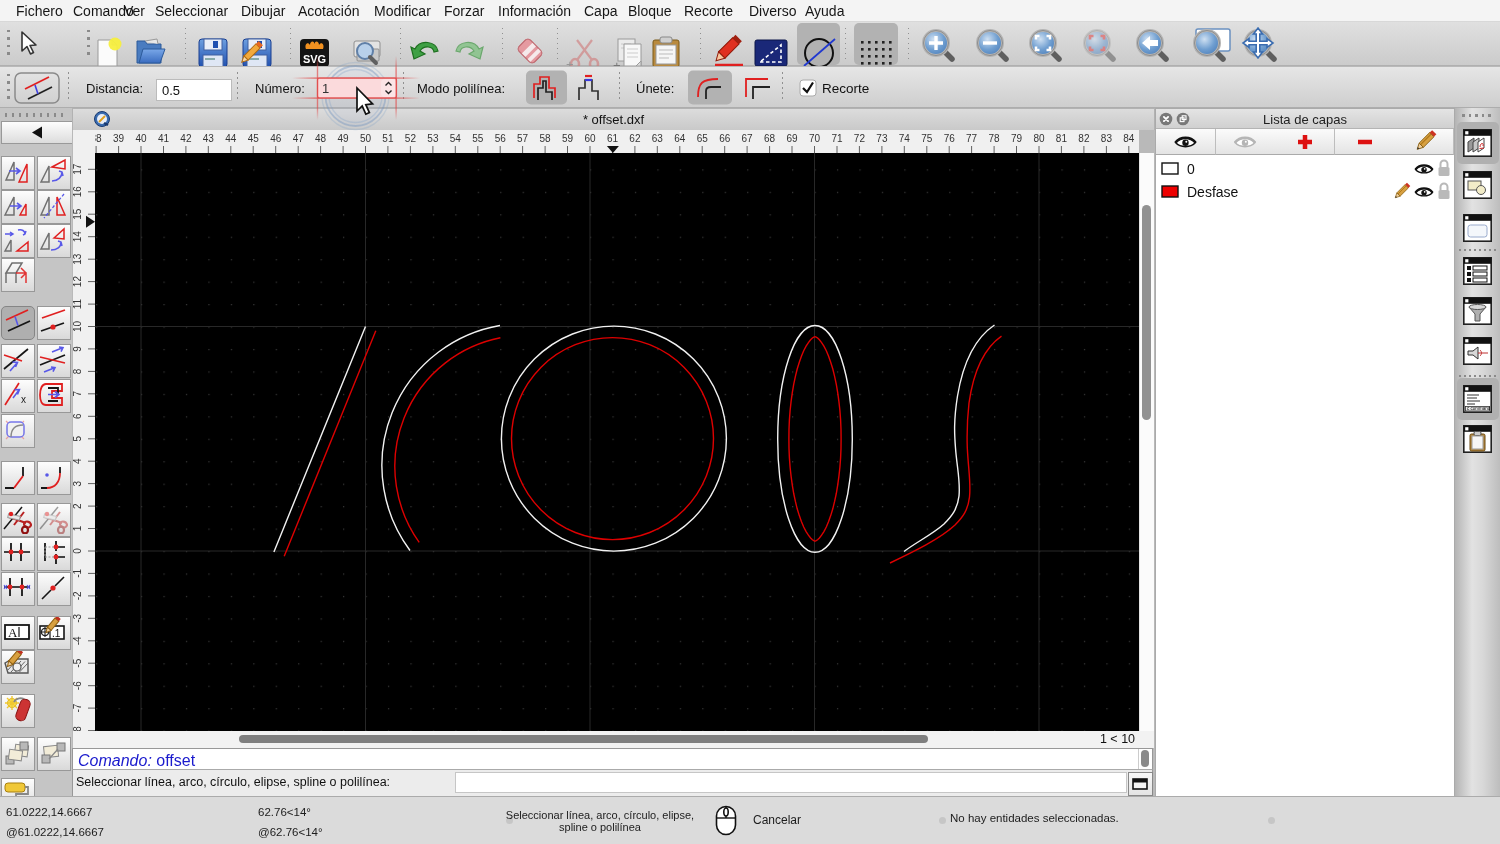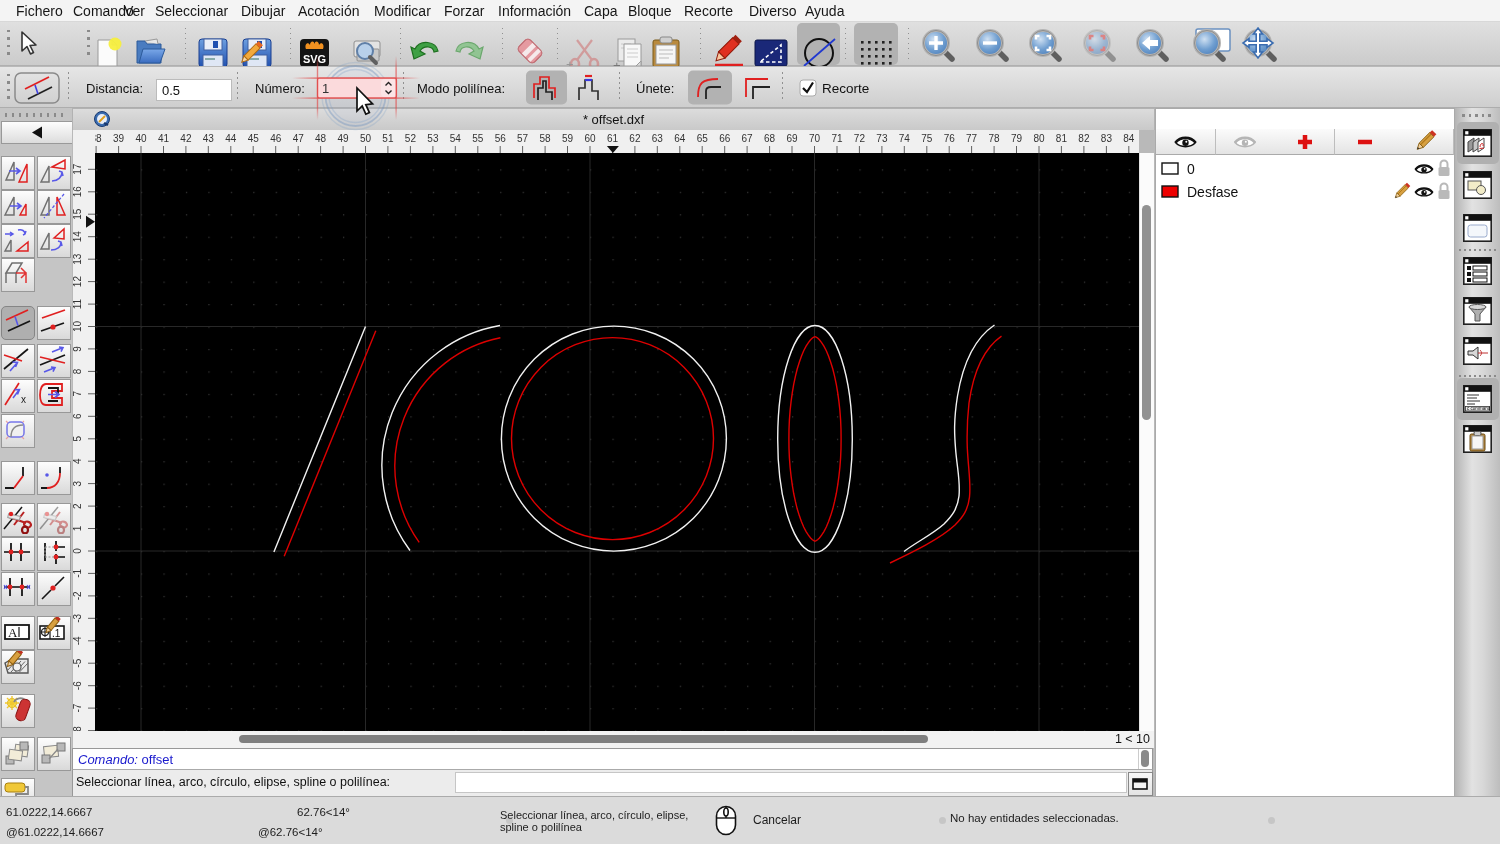--- a/index.html
+++ b/index.html
@@ -683,35 +683,45 @@
 <circle cx="517.5" cy="285.6" r="101" fill="none" stroke="#dd0000" stroke-width="1.4"></circle>
 <ellipse cx="720" cy="285.9" rx="37.3" ry="113.4" fill="none" stroke="#f2f2f2" stroke-width="1.4"></ellipse>
 <path d="M 720.0,183.7 L 720.4,183.8 L 721.2,184.1 L 722.6,185.0 L 724.4,186.8 L 726.6,189.6 L 728.9,193.2 L 731.3,197.8 L 733.5,203.1 L 735.7,209.2 L 737.8,216.0 L 739.6,223.4 L 741.3,231.3 L 742.7,239.7 L 743.9,248.4 L 744.9,257.5 L 745.6,266.9 L 746.0,276.3 L 746.1,285.9 L 746.0,295.5 L 745.6,304.9 L 744.9,314.3 L 743.9,323.4 L 742.7,332.1 L 741.3,340.5 L 739.6,348.4 L 737.8,355.8 L 735.7,362.6 L 733.5,368.7 L 731.3,374.0 L 728.9,378.6 L 726.6,382.2 L 724.4,385.0 L 722.6,386.8 L 721.2,387.7 L 720.4,388.0 L 720.0,388.1 L 719.6,388.0 L 718.8,387.7 L 717.4,386.8 L 715.6,385.0 L 713.4,382.2 L 711.1,378.6 L 708.7,374.0 L 706.5,368.7 L 704.3,362.6 L 702.2,355.8 L 700.4,348.4 L 698.7,340.5 L 697.3,332.1 L 696.1,323.4 L 695.1,314.3 L 694.4,304.9 L 694.0,295.5 L 693.9,285.9 L 694.0,276.3 L 694.4,266.9 L 695.1,257.5 L 696.1,248.4 L 697.3,239.7 L 698.7,231.3 L 700.4,223.4 L 702.2,216.0 L 704.3,209.2 L 706.5,203.1 L 708.7,197.8 L 711.1,193.2 L 713.4,189.6 L 715.6,186.8 L 717.4,185.0 L 718.8,184.1 L 719.6,183.8 L 720.0,183.7 Z" fill="none" stroke="#dd0000" stroke-width="1.4"></path>
 <path d="M 899.5,172 C 880,185 868,210 862.5,243 C 858.5,268 859.5,282 860.5,295 C 862,315 865.5,328 864,343 C 862.5,356 857,363 849,371 C 838,381 820,390 809,398.5" fill="none" stroke="#f2f2f2" stroke-width="1.4"></path>
 <path d="M 906.5,183.2 C 888,196 878,222 874,250 C 871.5,272 871.8,280 872.3,295 C 873.5,318 876,330 874.5,344 C 873,357 868,364 860,372 C 845,386 818,399 795,410" fill="none" stroke="#dd0000" stroke-width="1.4"></path>
 </svg>
 <div class="abs" style="left:1139px;top:153px;width:15px;height:578px;background:#fbfbfb;border-left:1px solid #e3e3e3;"></div>
 <div class="abs" style="left:1142px;top:205px;width:9px;height:215px;background:#919191;border-radius:4.5px;"></div>
 <div class="abs" style="left:73px;top:731px;width:1081px;height:17px;background:#f2f2f2;"></div>
 <div class="abs" style="left:239px;top:735px;width:689px;height:8px;background:#7f7f7f;border-radius:4px;"></div>
-<div class="abs" style="left:1085px;top:732px;width:65px;text-align:right;font-size:12.5px;color:#111;">1 &lt; 10</div>
+<div class="abs" style="left:1085px;top:732px;width:65px;text-align:center;font-size:12.5px;color:#111;">1 &lt; 10</div>
 <div class="abs" style="left:72px;top:748px;width:1081px;height:22px;background:#fff;border:1px solid #989898;border-bottom:1px solid #aaa;">
-    <span style="position:absolute;left:5px;top:3px;font-size:13px;color:#1a1acd;"><i>Comando:</i> offset</span>
+    <span style="position:absolute;left:5px;top:3px;font-size:16px;color:#1a1acd;"><i>Comando:</i> offset</span>
     <div style="position:absolute;right:0;top:0;width:14px;height:20px;background:#fff;border-left:1px solid #ccc;"></div>
     <div style="position:absolute;right:3px;top:1px;width:8px;height:17px;background:#8a8a8a;border-radius:4px;"></div>
   </div>
 <div class="abs" style="left:72px;top:770px;width:1081px;height:26px;background:#ececec;border-left:1px solid #989898;border-right:1px solid #989898;">
     <span style="position:absolute;left:3px;top:5px;font-size:12.5px;color:#111;">Seleccionar línea, arco, círculo, elipse, spline o polilínea:</span>
     <div style="position:absolute;left:382px;top:2px;width:672px;height:21px;background:#fff;border:1px solid #c6c6c6;"></div>
     <div style="position:absolute;left:1055px;top:2px;width:25px;height:24px;background:linear-gradient(#f8f8f8,#e4e4e4);border:1px solid #888;"><svg width="23" height="22">
         <rect x="4" y="6" width="14" height="10" fill="#f4f4f4" stroke="#111" stroke-width="1.6"></rect>
         <rect x="4" y="6" width="14" height="3.5" fill="#111"></rect>
       </svg></div>
   </div>
 <div class="abs" style="left:1155px;top:108px;width:300px;height:689px;background:#fff;border:1px solid #aaa;">
+<div style="position:absolute;left:0;top:0;width:298px;height:20px;background:linear-gradient(#e4e4e4,#d0d0d0);border-bottom:1px solid #b4b4b4;">
+<svg style="position:absolute;left:3px;top:3px;" width="36" height="15">
+        <circle cx="7" cy="7" r="6.3" fill="#787878"></circle>
+        <path d="M4.9,4.9 L9.1,9.1 M9.1,4.9 L4.9,9.1" stroke="#fff" stroke-width="1.9" stroke-linecap="round"></path>
+        <circle cx="24" cy="7" r="6.3" fill="#787878"></circle>
+        <rect x="21.2" y="5.8" width="3.8" height="3.8" fill="none" stroke="#fff" stroke-width="1.1"></rect>
+        <rect x="23.2" y="3.8" width="3.8" height="3.8" fill="none" stroke="#fff" stroke-width="1.1"></rect>
+      </svg>
+<div style="position:absolute;left:0;top:3px;width:298px;text-align:center;font-size:13px;color:#222;">Lista de capas</div>
+    </div>
 <div style="position:absolute;left:0;top:20px;width:298px;height:26px;">
       <div style="position:absolute;left:0px;top:0;width:60px;height:26px;background:linear-gradient(#fbfbfb,#e4e4e4);border-right:1px solid #bdbdbd;border-bottom:1px solid #aaa;"></div>
       <div style="position:absolute;left:60px;top:0;width:60px;height:26px;background:linear-gradient(#fbfbfb,#e4e4e4);border-right:1px solid #bdbdbd;border-bottom:1px solid #aaa;"></div>
       <div style="position:absolute;left:119px;top:0;width:60px;height:26px;background:linear-gradient(#fbfbfb,#e4e4e4);border-right:1px solid #bdbdbd;border-bottom:1px solid #aaa;"></div>
       <div style="position:absolute;left:179px;top:0;width:60px;height:26px;background:linear-gradient(#fbfbfb,#e4e4e4);border-right:1px solid #bdbdbd;border-bottom:1px solid #aaa;"></div>
       <div style="position:absolute;left:238px;top:0;width:60px;height:26px;background:linear-gradient(#fbfbfb,#e4e4e4);border-right:1px solid #bdbdbd;border-bottom:1px solid #aaa;"></div>
     </div>
 <svg style="position:absolute;left:0;top:20px;" width="298" height="180">
       <g transform="translate(29.5,13) scale(1)" fill="none" stroke="#111">
         <path d="M-10,0.5 C-5,-5.5 5,-5.5 10,0.5 C5,6 -5,6 -10,0.5 Z" stroke-width="1.6" fill="#fff"></path>
@@ -849,24 +859,24 @@
         <rect x="4" y="-1.5" width="7" height="4" rx="1.5" fill="#ccc" stroke="#555"></rect>
         <rect x="2" y="3" width="11" height="13" fill="#f6f6f6" stroke="#999"></rect>
       </g>
     </svg>
 <div style="position:absolute;left:4px;top:141px;width:38px;height:2px;background-image:repeating-linear-gradient(90deg,#8a8a8a 0 2px,transparent 2px 5px);"></div>
 <div style="position:absolute;left:4px;top:267px;width:38px;height:2px;background-image:repeating-linear-gradient(90deg,#8a8a8a 0 2px,transparent 2px 5px);"></div>
 </div>
 <div id="statusbar" class="abs">
 <div style="position:absolute;left:6px;top:9px;">61.0222,14.6667</div>
 <div style="position:absolute;left:6px;top:29px;">@61.0222,14.6667</div>
-<div style="position:absolute;left:258px;top:9px;margin-left:39px;">62.76&lt;14°</div>
+<div style="position:absolute;left:258px;top:9px;">62.76&lt;14°</div>
 <div style="position:absolute;left:258px;top:29px;">@62.76&lt;14°</div>
 <div class="sdot" style="left:506px;top:20px;"></div>
-<div style="position:absolute;left:500px;top:13px;width:200px;text-align:left;font-size:11px;line-height:11.5px;">Seleccionar línea, arco, círculo, elipse,<br>spline o polilínea</div>
+<div style="position:absolute;left:500px;top:13px;width:200px;text-align:center;font-size:11px;line-height:11.5px;">Seleccionar línea, arco, círculo, elipse,<br>spline o polilínea</div>
 <svg style="position:absolute;left:714px;top:8px;" width="24" height="32">
       <rect x="2.5" y="1.5" width="19" height="28" rx="9.5" fill="#fff" stroke="#111" stroke-width="1.6"></rect>
       <line x1="2.5" y1="13" x2="21.5" y2="13" stroke="#111" stroke-width="1.4"></line>
       <line x1="12" y1="1.5" x2="12" y2="13" stroke="#111" stroke-width="1.4"></line>
       <ellipse cx="12" cy="7" rx="2.2" ry="4" fill="#fff" stroke="#111" stroke-width="1.6"></ellipse>
     </svg>
 <div style="position:absolute;left:753px;top:16px;font-size:12px;">Cancelar</div>
 <div class="sdot" style="left:939px;top:20px;"></div>
 <div style="position:absolute;left:950px;top:15px;">No hay entidades seleccionadas.</div>
 <div class="sdot" style="left:1268px;top:20px;"></div>

